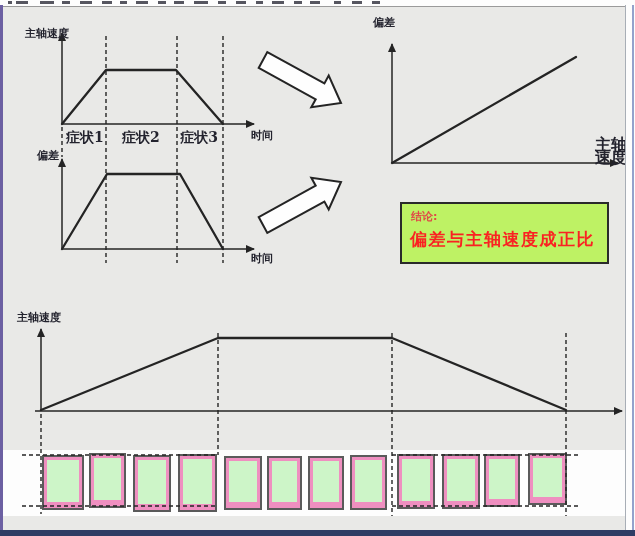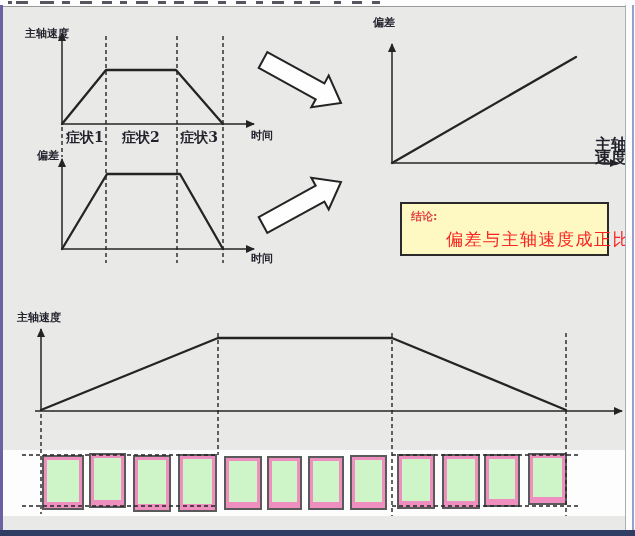--- a/index.html
+++ b/index.html
@@ -40,25 +40,25 @@
   #lbl-a-s2{left:122px;top:129px;width:38px;}
   #lbl-a-s3{left:180px;top:129px;width:38px;text-align:center;}
   #lbl-a-x{left:251px;top:128px;font-size:11px;}
   #lbl-b-y{left:37px;top:148px;font-size:11px;}
   #lbl-b-x{left:251px;top:251px;font-size:11px;}
   #lbl-c-y{left:373px;top:15px;font-size:11px;}
   #lbl-c-x{left:583px;top:138px;font-size:16px;line-height:13px;margin-left:12px;}
   #lbl-d-y{left:17px;top:310px;font-size:11px;}
 
   
-  #conclusion-box{position:absolute;left:400px;top:202px;width:209px;height:54px;background:#fef9c3;
+  #conclusion-box{position:absolute;left:400px;top:202px;width:209px;height:62px;background:#bef264;
                   border:2px solid #2a2a2a;box-sizing:border-box;z-index:6;}
   #conclusion-label{position:absolute;left:9px;top:5px;font-size:11px;font-weight:bold;color:#e04848;}
-  #conclusion-text{position:absolute;left:8px;top:24px;font-size:17px;font-weight:normal;color:#fa2222;
-                   letter-spacing:1.5px;white-space:nowrap;margin-left:36px;}
+  #conclusion-text{position:absolute;left:8px;top:24px;font-size:17px;font-weight:bold;color:#fa2222;
+                   letter-spacing:1.5px;white-space:nowrap;}
 </style>
 </head>
 <body>
 
 <div id="page">
 
   <div id="top-strip">
     <div id="strip-marks">
         <div class="strip-mark" style="left: 8px; width: 4px;"></div>
         <div class="strip-mark" style="left: 16px; width: 12px;"></div>

